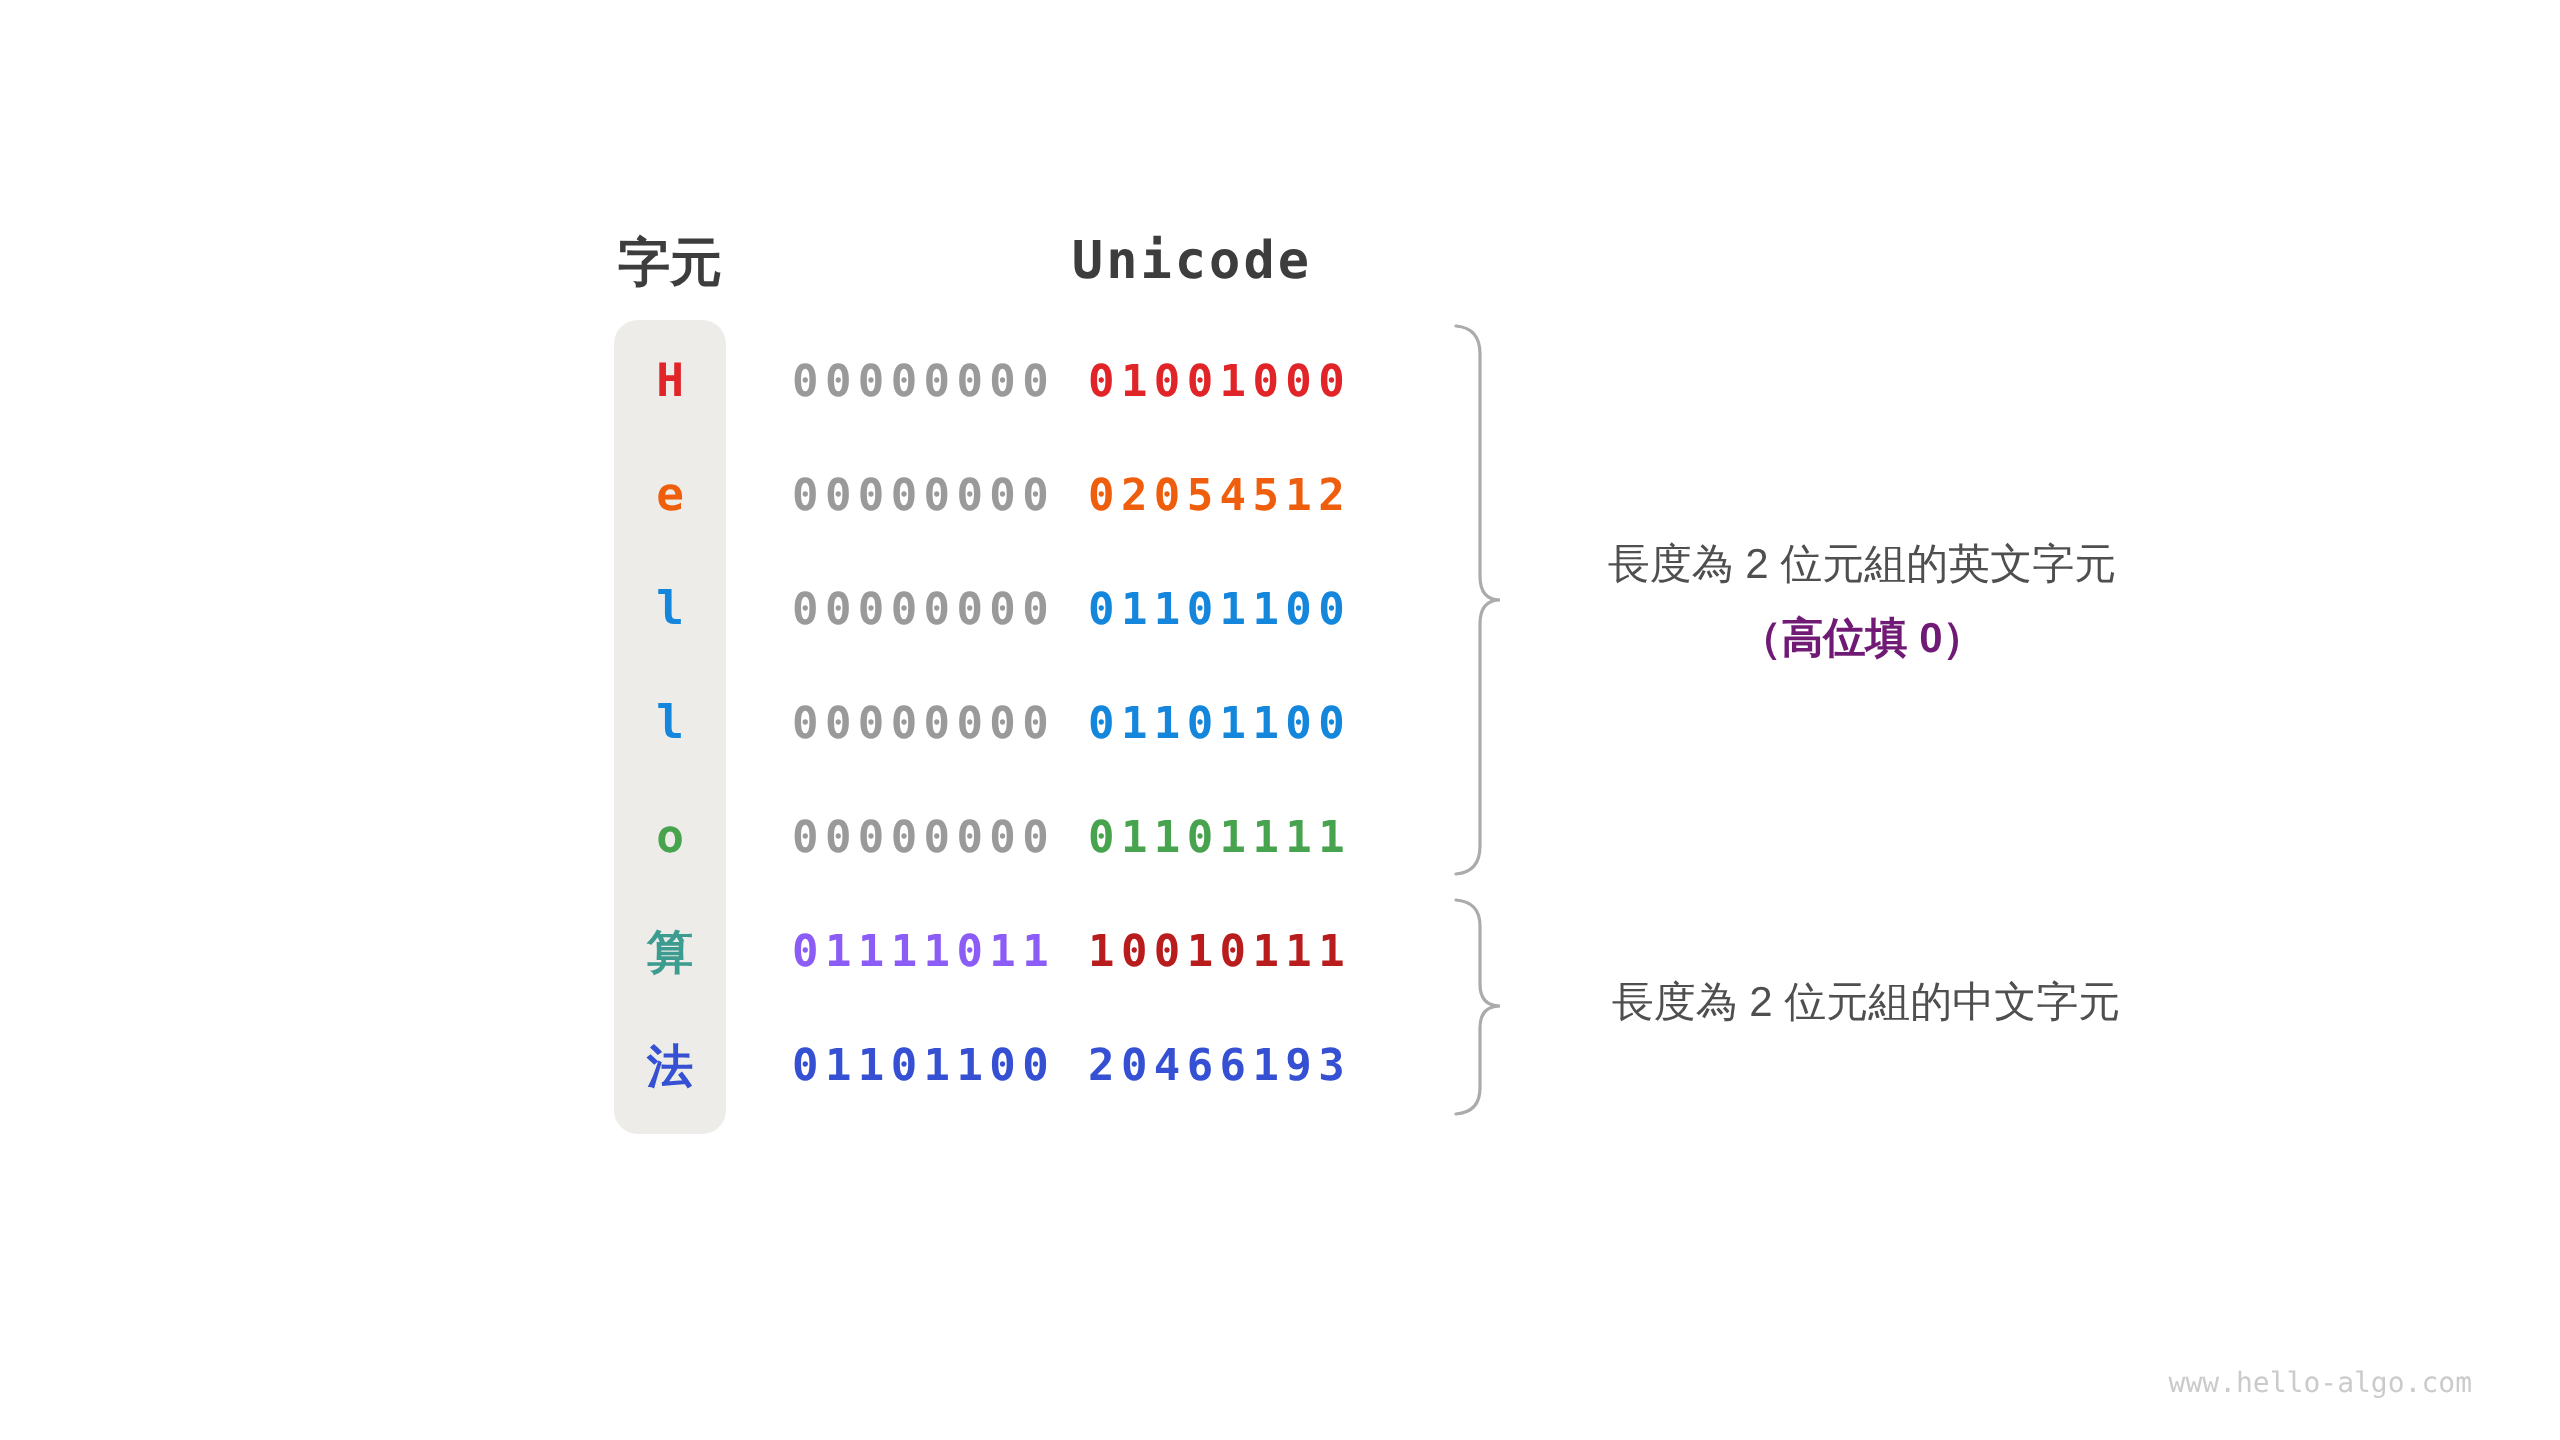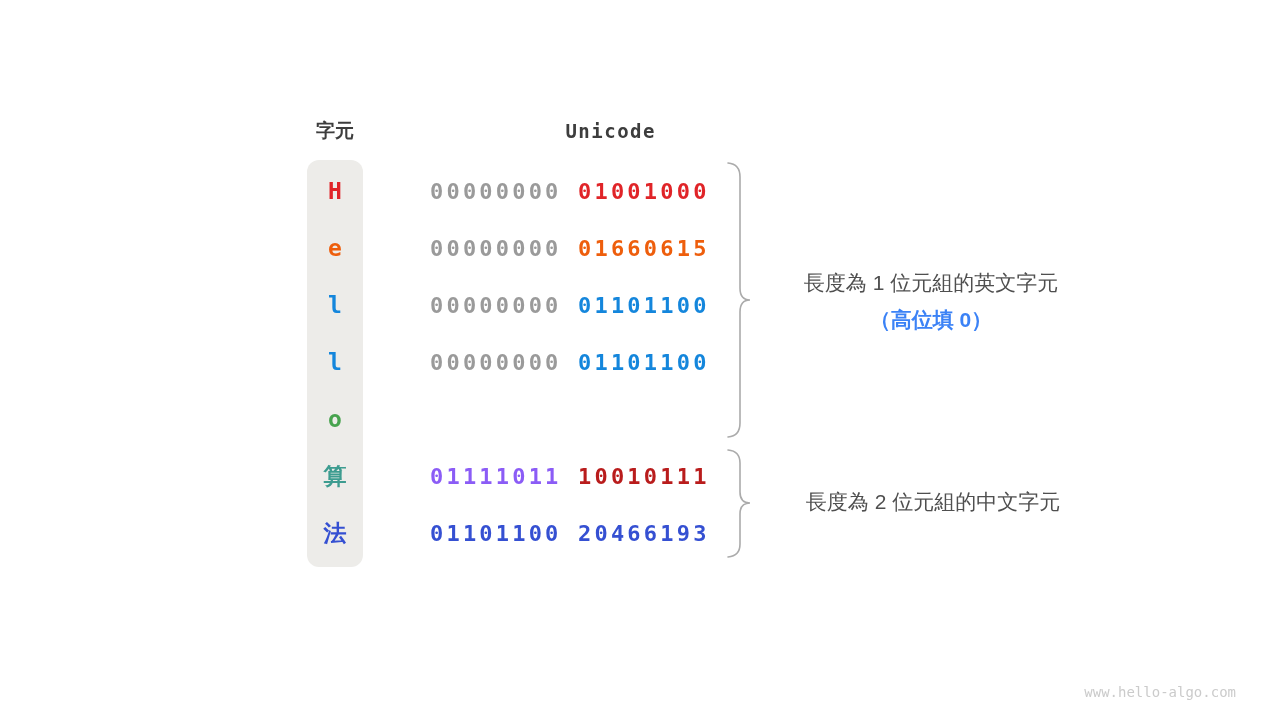--- a/index.html
+++ b/index.html
@@ -13,21 +13,21 @@
     height: 720px;
     background: #ffffff;
     overflow: hidden;
     font-family: "Liberation Sans", sans-serif;
   }
   .hdr {
     position: absolute;
     top: 117px;
     height: 28px;
     line-height: 28px;
-    font-size: 19px;
+    font-size: 26px;
     font-weight: bold;
     color: #3d3d3d;
     text-align: center;
   }
   #hdr-char { left: 297px; width: 76px; }
   #hdr-unicode {
     left: 456px; width: 200px;
     font-family: "DejaVu Sans Mono", monospace;
     letter-spacing: 1.5px;
     text-align: right;
@@ -50,21 +50,21 @@
     align-items: center;
   }
   .row .char {
     width: 56px;
     text-align: center;
     font-family: "DejaVu Sans Mono", monospace;
     font-weight: bold;
     font-size: 23px;
   }
   .row .binary {
-    margin-left: 67px;
+    margin-left: 33px;
     font-family: "DejaVu Sans Mono", monospace;
     font-weight: bold;
     font-size: 22px;
     letter-spacing: 3.2px;
     white-space: pre;
   }
   #braces-svg {
     position: absolute;
     left: 0;
     top: 0;
@@ -74,21 +74,21 @@
     position: absolute;
     width: 330px;
     text-align: center;
     font-size: 21px;
     color: #4f4f4f;
     line-height: 37px;
   }
   #label-english { left: 766px; top: 264px; }
   #label-chinese { left: 768px; top: 483px; text-align: center; }
   .group-label .sub {
-    color: #3b82f6;
+    color: #701a75;
     font-weight: bold;
   }
   #watermark {
     position: absolute;
     right: 44px;
     bottom: 20px;
     font-family: "DejaVu Sans Mono", monospace;
     font-size: 14px;
     color: #cbcbcb;
   }
@@ -103,50 +103,51 @@
 
   <div id="char-column-bg"></div>
 
   <div id="rows-container">
       <div class="row" style="top: 162.5px;">
         <span class="char" style="color: rgb(224, 36, 40);">H</span>
         <span class="binary"><span style="color: rgb(154, 154, 154);">00000000</span> <span style="color: rgb(224, 36, 40);">01001000</span></span>
       </div>
       <div class="row" style="top: 219.5px;">
         <span class="char" style="color: rgb(238, 94, 12);">e</span>
-        <span class="binary"><span style="color: rgb(154, 154, 154);">00000000</span> <span style="color: rgb(238, 94, 12);">01660615</span></span>
+        <span class="binary"><span style="color: rgb(154, 154, 154);">00000000</span> <span style="color: rgb(238, 94, 12);">02054512</span></span>
       </div>
       <div class="row" style="top: 276.5px;">
         <span class="char" style="color: rgb(20, 134, 220);">l</span>
         <span class="binary"><span style="color: rgb(154, 154, 154);">00000000</span> <span style="color: rgb(20, 134, 220);">01101100</span></span>
       </div>
       <div class="row" style="top: 333.5px;">
         <span class="char" style="color: rgb(20, 134, 220);">l</span>
         <span class="binary"><span style="color: rgb(154, 154, 154);">00000000</span> <span style="color: rgb(20, 134, 220);">01101100</span></span>
       </div>
       <div class="row" style="top: 390.5px;">
         <span class="char" style="color: rgb(71, 163, 78);">o</span>
+        <span class="binary"><span style="color: rgb(154, 154, 154);">00000000</span> <span style="color: rgb(71, 163, 78);">01101111</span></span>
       </div>
       <div class="row" style="top: 447.5px;">
         <span class="char" style="color: rgb(61, 156, 144);">算</span>
         <span class="binary"><span style="color: #8b5cf6;">01111011</span> <span style="color: #b91c1c;">10010111</span></span>
       </div>
       <div class="row" style="top: 504.5px;">
         <span class="char" style="color: rgb(53, 80, 210);">法</span>
         <span class="binary"><span style="color: rgb(53, 80, 210);">01101100</span> <span style="color: rgb(53, 80, 210);">20466193</span></span>
       </div>
     </div>
 
   <svg id="braces-svg" width="1280" height="720" viewBox="0 0 1280 720">
     <path d="M728,163 Q740,164 740,177 L740,288 Q740,300 750,300 Q740,300 740,312 L740,423 Q740,436 728,437" fill="none" stroke="#ababab" stroke-width="1.6" stroke-linecap="round"></path>
     <path d="M728,450 Q740,451 740,463 L740,492 Q740,503 750,503 Q740,503 740,514 L740,544 Q740,556 728,557" fill="none" stroke="#ababab" stroke-width="1.6" stroke-linecap="round"></path>
   </svg>
 
   <div class="group-label" id="label-english">
-    <div>長度為 1 位元組的英文字元</div>
+    <div>長度為 2 位元組的英文字元</div>
     <div class="sub">（高位填 0）</div>
   </div>
 
   <div class="group-label" id="label-chinese">
     <div>長度為 2 位元組的中文字元</div>
   </div>
 
   <div id="watermark">www.hello-algo.com</div>
 
 </div>

